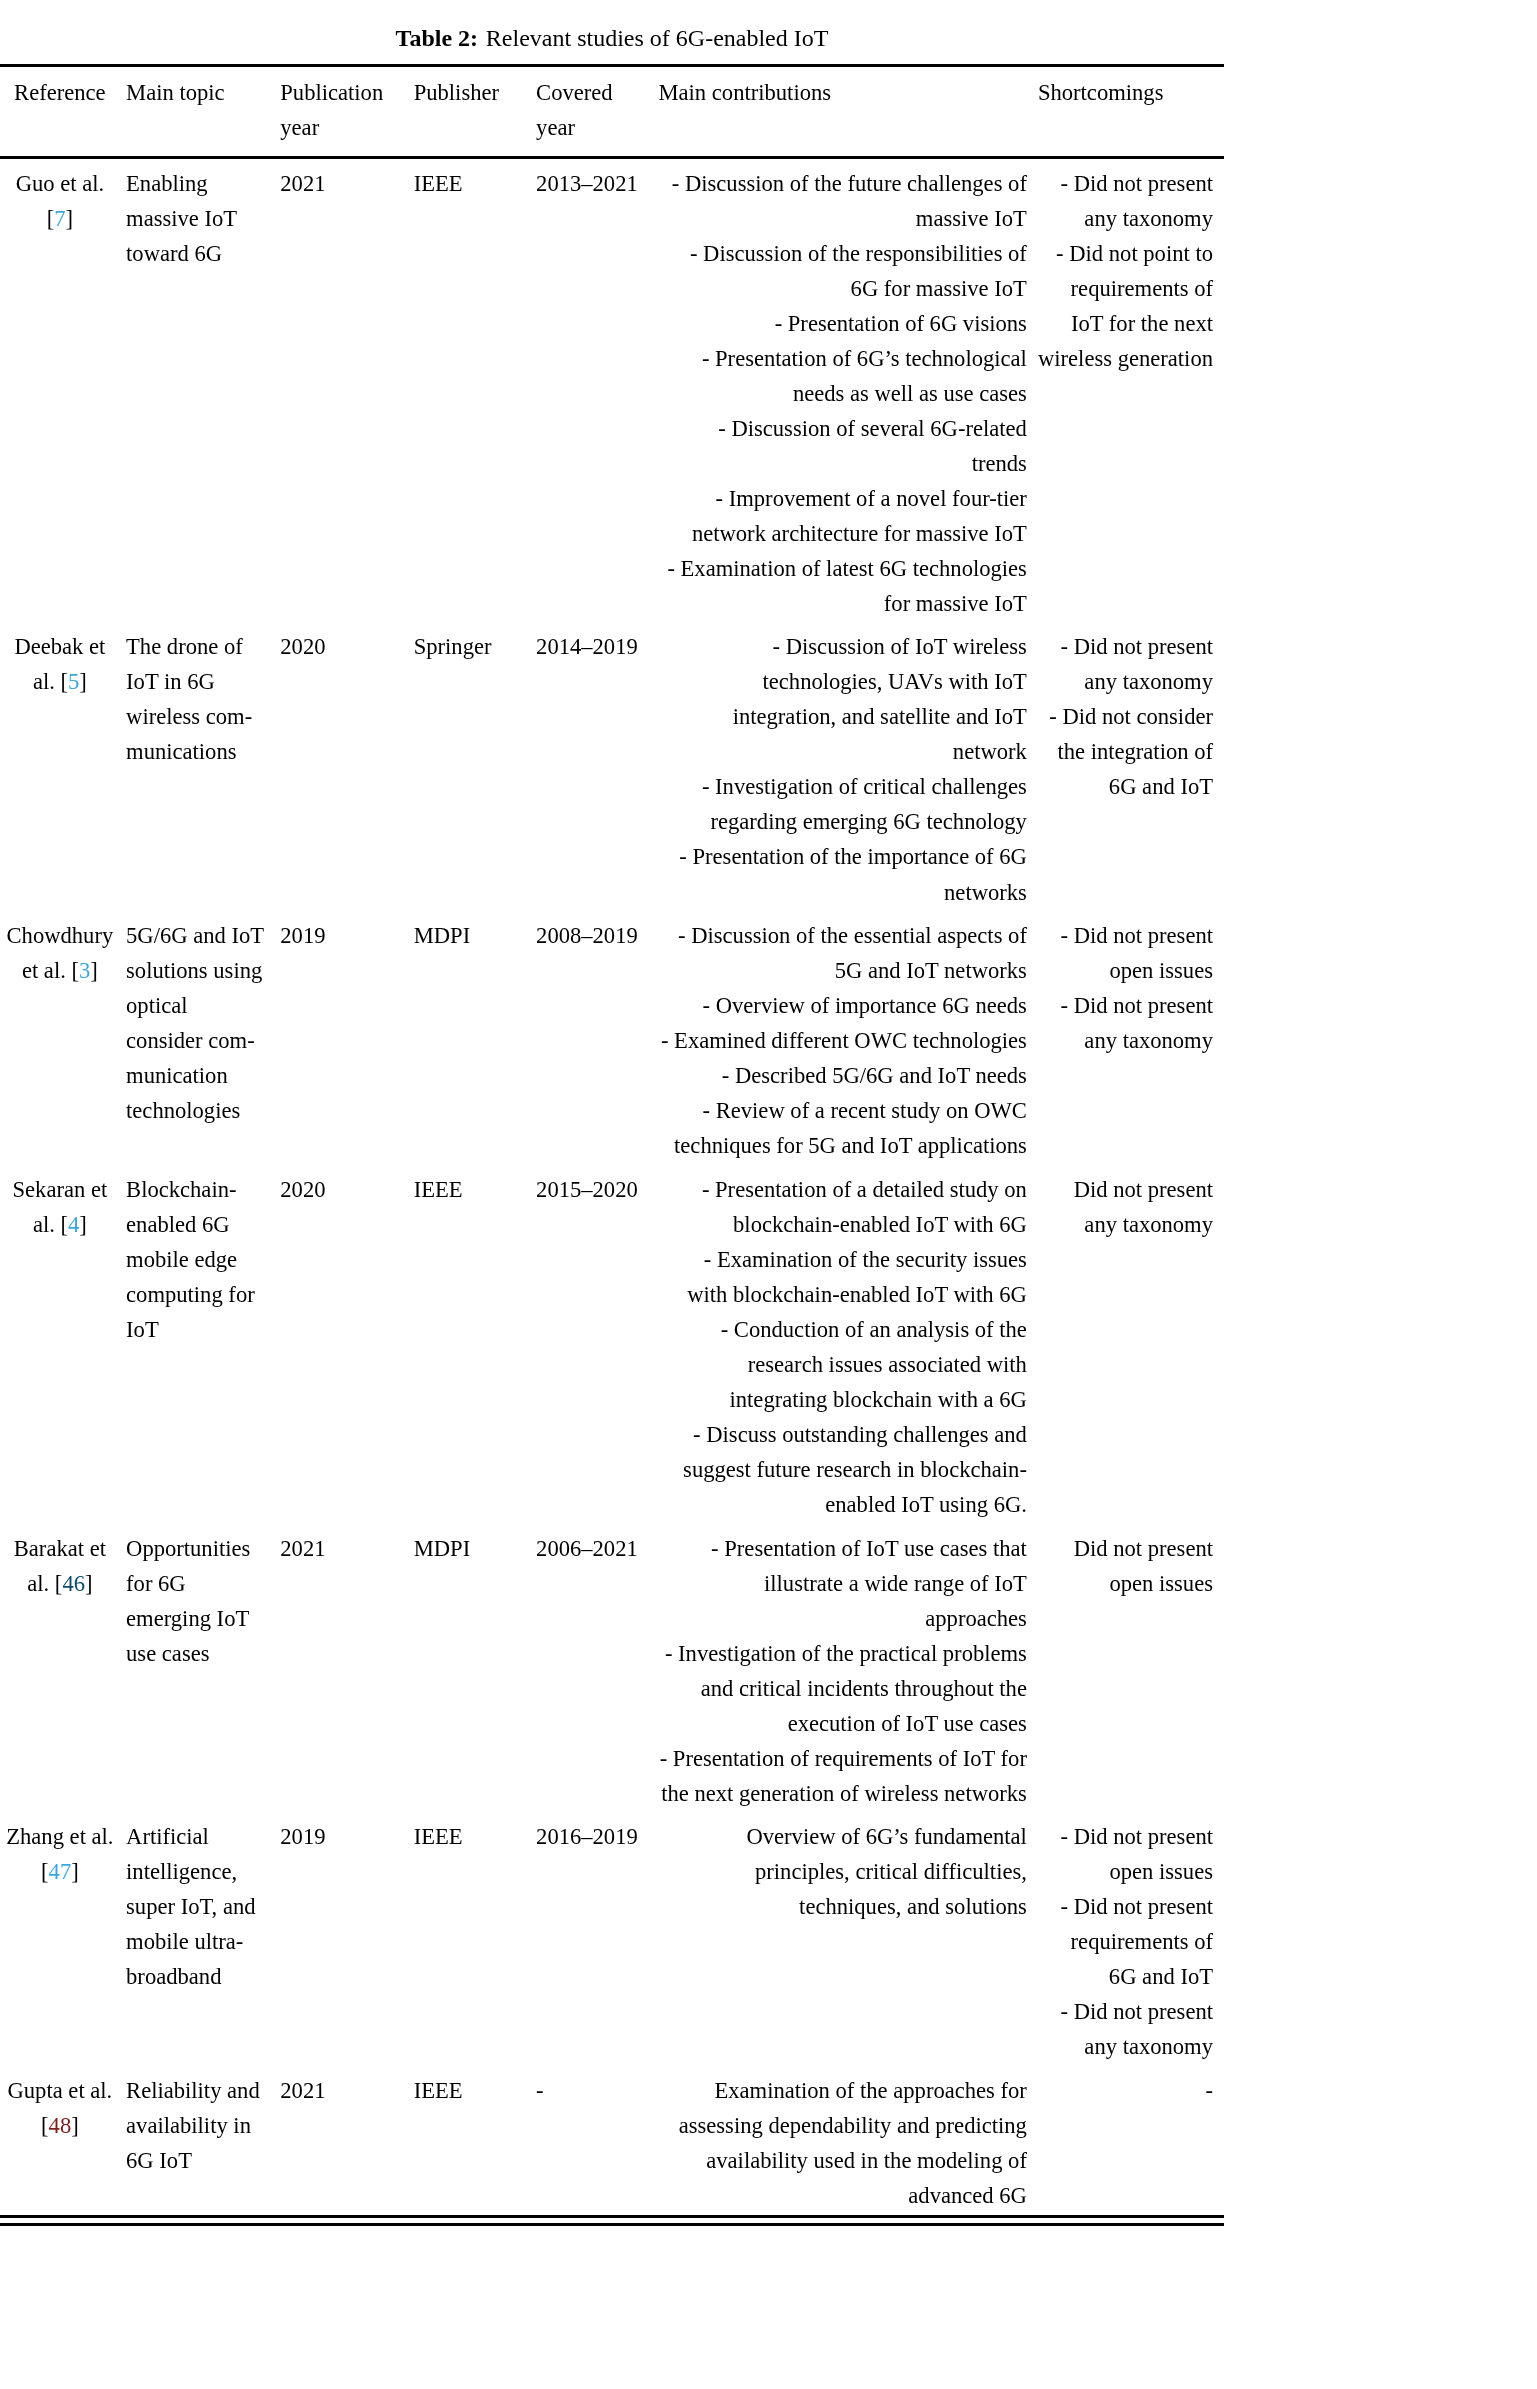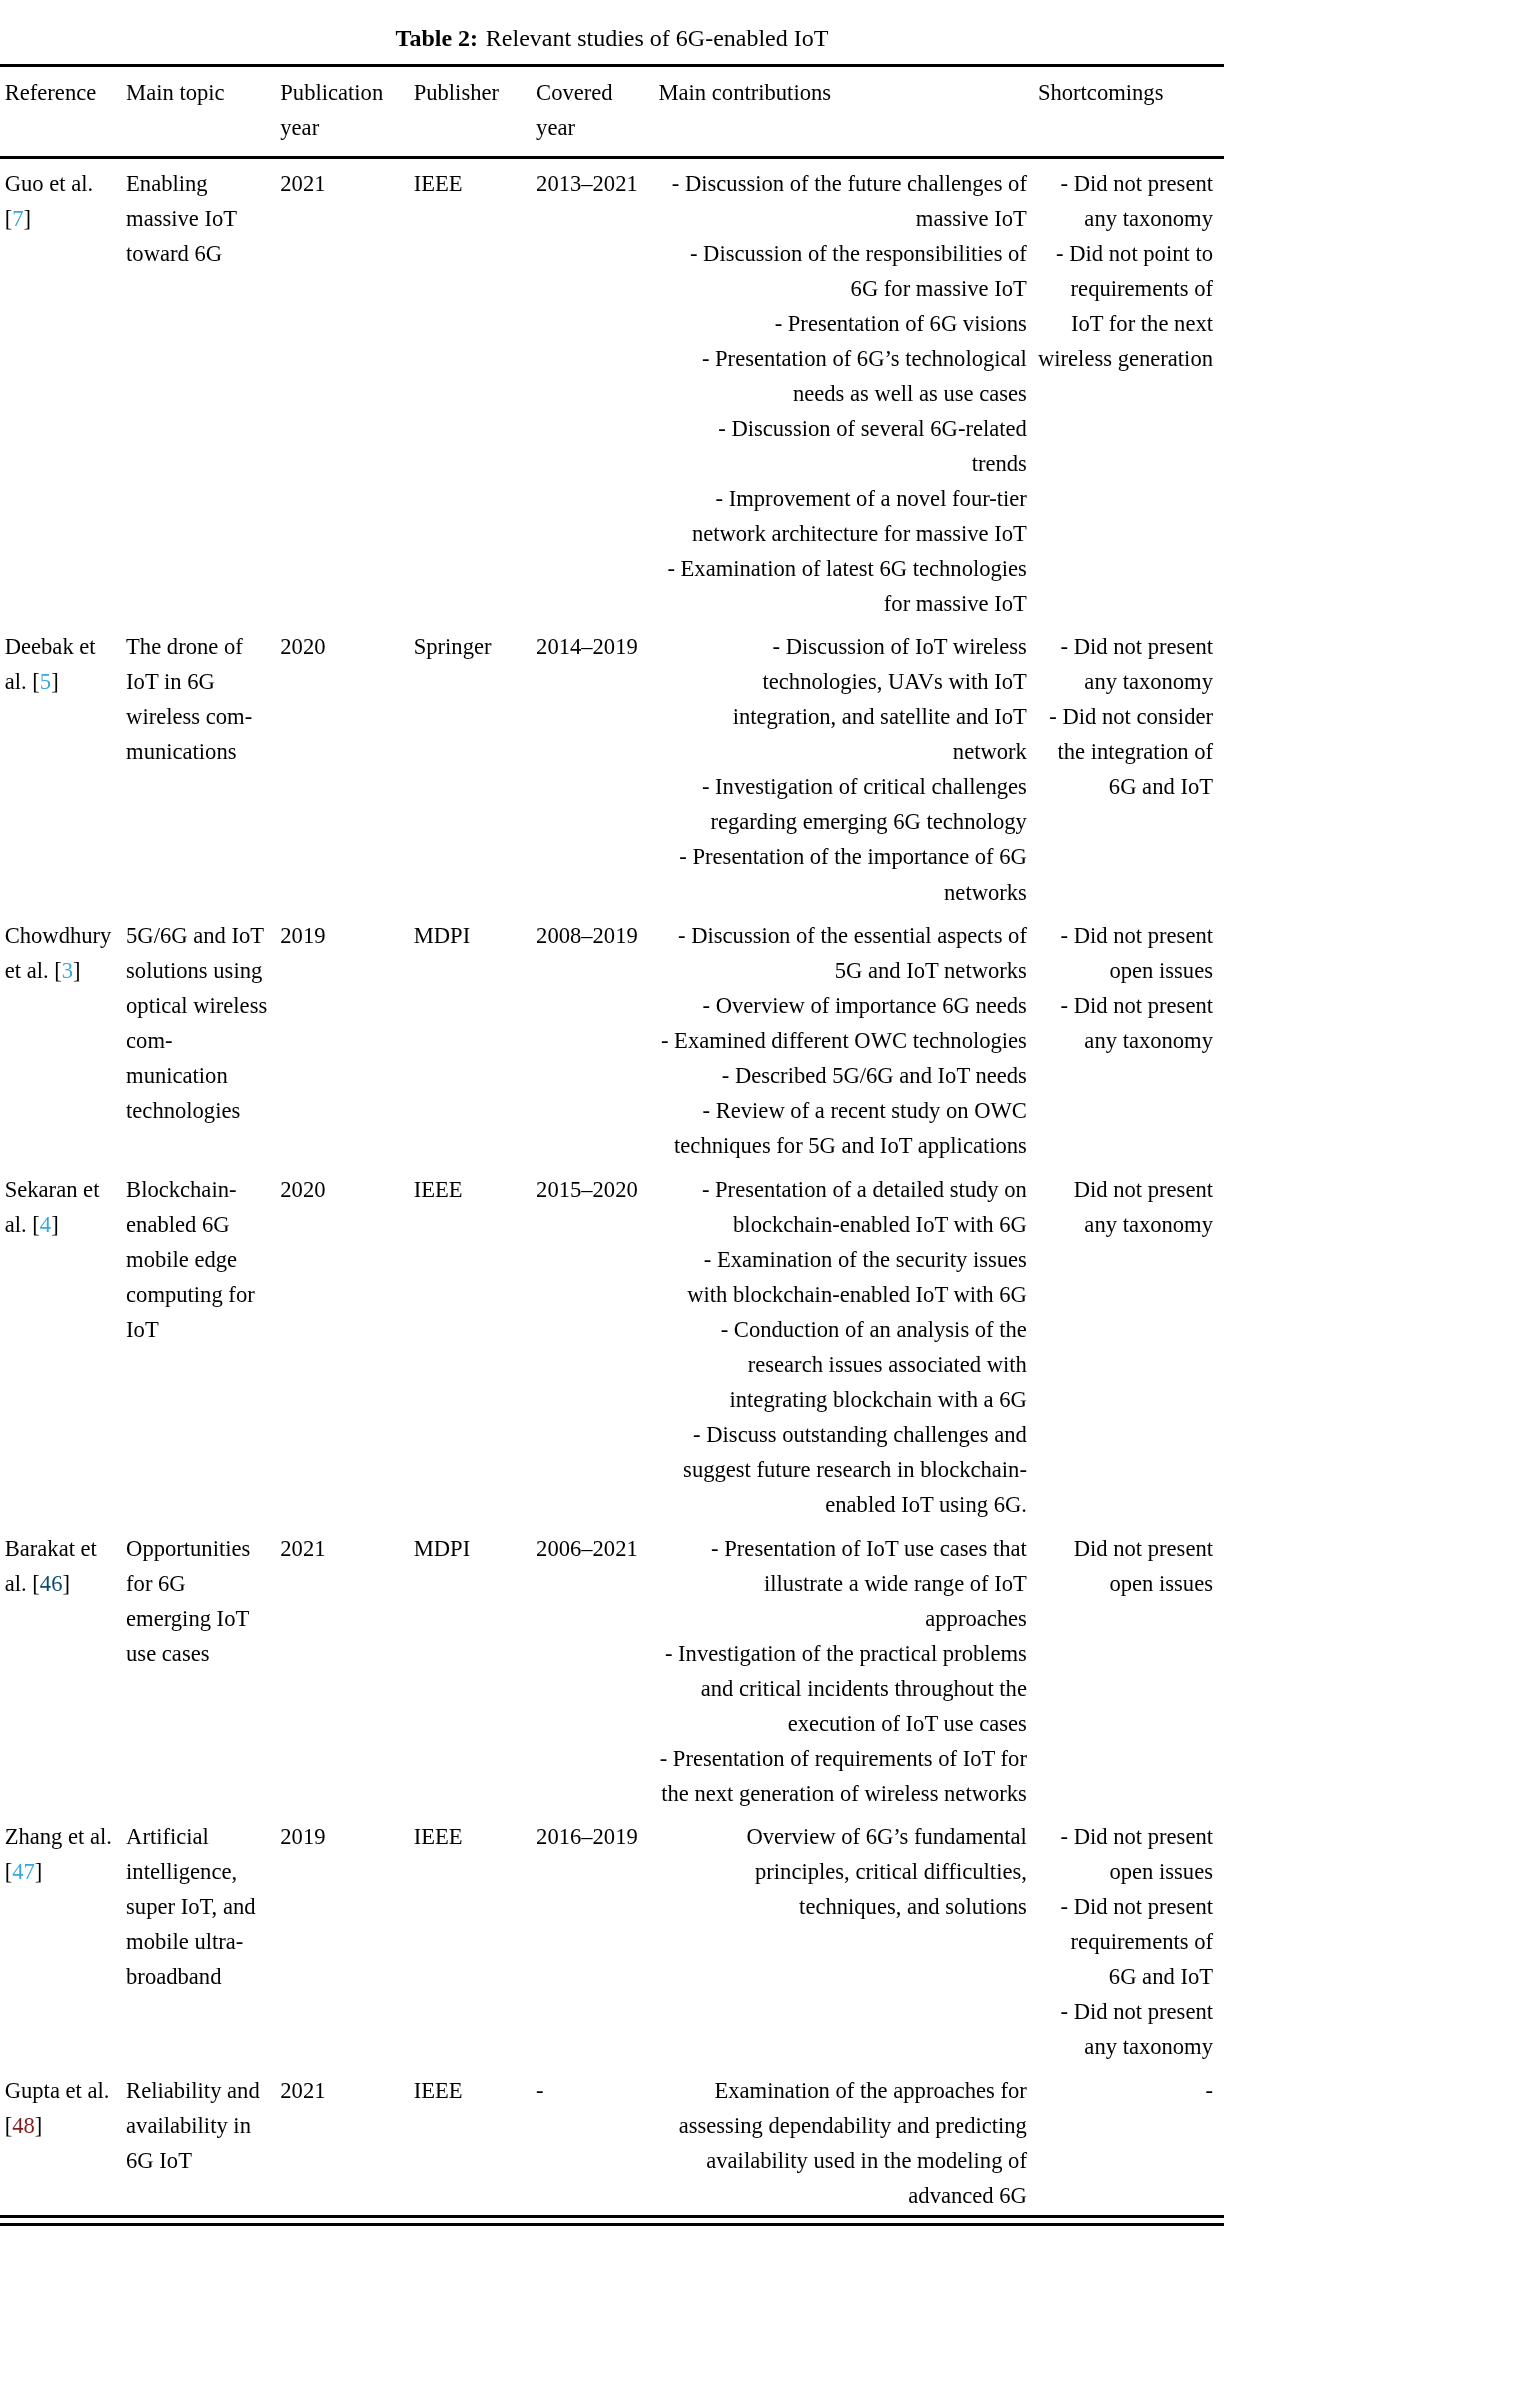--- a/index.html
+++ b/index.html
@@ -33,21 +33,21 @@
     font-weight: normal;
     text-align: left;
     vertical-align: top;
     border-bottom: 3.9px solid #000;
     padding: 7.8px 11px 11px 0;
   }
   tbody td {
     vertical-align: top;
     padding: 7px 11px 1.6px 0;
   }
-  th:first-child, td:first-child { padding-left: 4.7px; }
+  th:first-child, td:first-child { padding-left: 4.7px; text-align: center; }
   .entry { margin: 0; text-align: right; }
   .cite-wrap { white-space: nowrap; }
   .cite { text-decoration: none; }
   .bottom-rule {
     height: 5.5px;
     border-top: 3.1px solid #000;
     border-bottom: 3.1px solid #000;
     width: 100%;
   }
 </style>
@@ -115,21 +115,21 @@
             <div class="entry">- Presentation of the importance of 6G networks</div>
           </td>
     <td class="c-short">
             <div class="entry">- Did not present any taxonomy</div>
             <div class="entry">- Did not consider the integration of 6G and IoT</div>
           </td>
   </tr>
 
   <tr class="data-row">
     <td class="c-ref"><span>Chowdhury et al.</span> <span class="cite-wrap"><span>[</span><span class="cite" style="color: rgb(58, 167, 220);">3</span><span>]</span></span></td>
-    <td class="c-topic">5G/6G and IoT solutions using optical wireless com-munication technologies</td>
+    <td class="c-topic">5G/6G and IoT solutions using optical consider com-munication technologies</td>
     <td class="c-year">2019</td>
     <td class="c-publisher">MDPI</td>
     <td class="c-covered">2008–2019</td>
     <td class="c-contrib">
             <div class="entry">- Discussion of the essential aspects of 5G and IoT networks</div>
             <div class="entry">- Overview of importance 6G needs</div>
             <div class="entry">- Examined different OWC technologies</div>
             <div class="entry">- Described 5G/6G and IoT needs</div>
             <div class="entry">- Review of a recent study on OWC techniques for 5G and IoT applications</div>
           </td>

